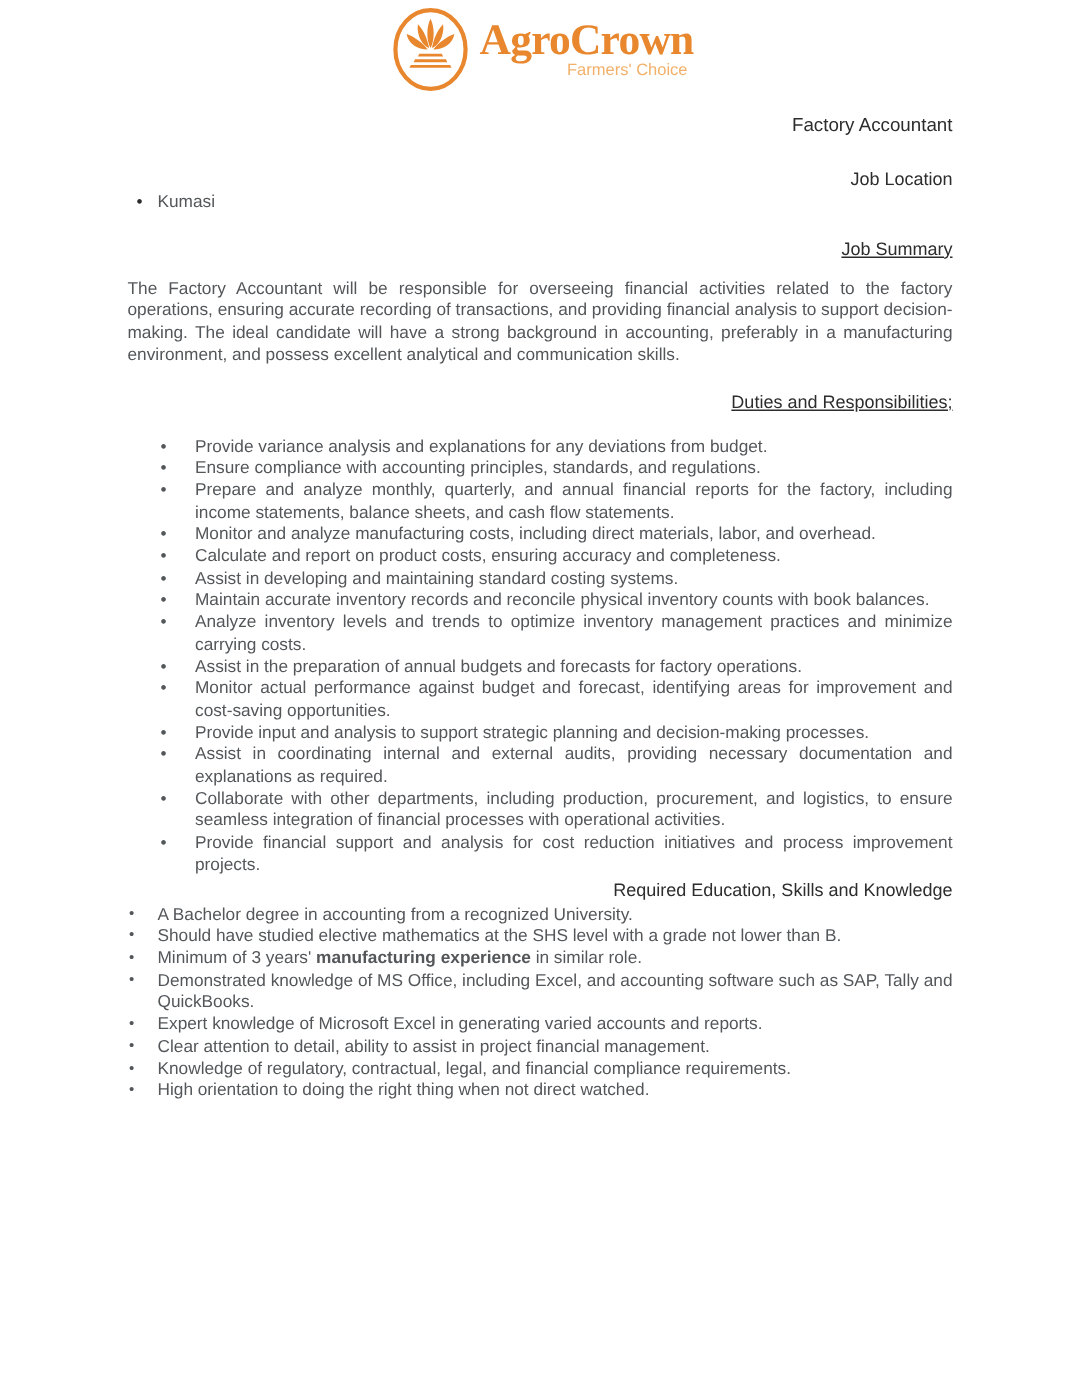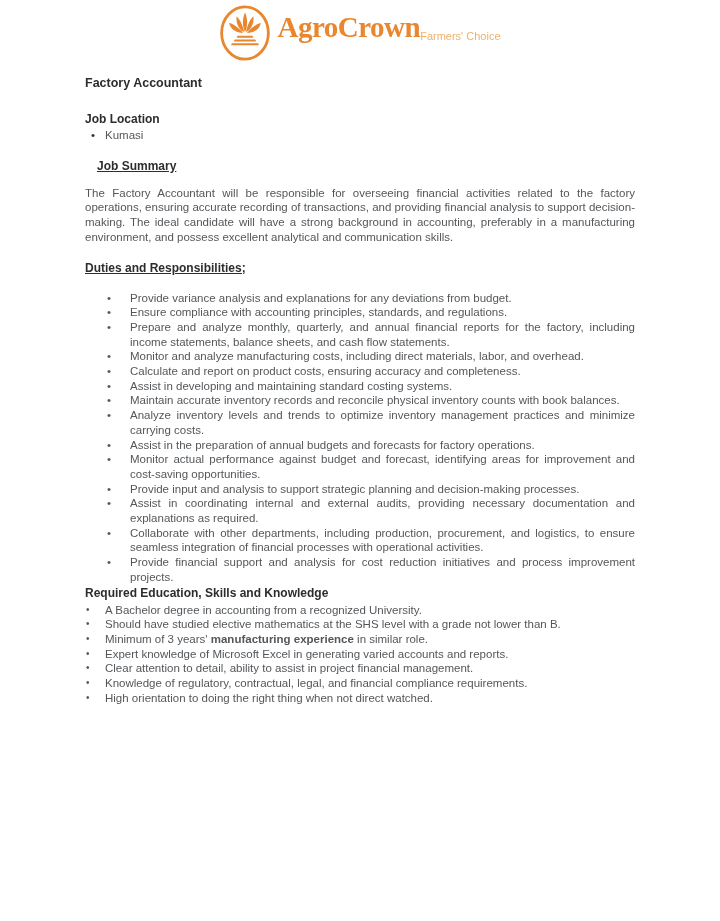--- a/index.html
+++ b/index.html
@@ -13,21 +13,21 @@
 
   
   .logo-row {
     padding-top: 4px;
     display: flex;
     justify-content: center;
     align-items: flex-start;
     gap: 4px;
   }
   .logo-icon { width: 58px; height: 58px; flex: 0 0 auto; }
-  .logo-textblock { display: flex; flex-direction: row; align-items: flex-end; padding-top: 8px; }
+  .logo-textblock { display: flex; flex-direction: column; align-items: flex-end; padding-top: 8px; }
   .logo-wordmark {
     font-family: "Liberation Serif", serif;
     font-weight: bold;
     font-size: 29px;
     line-height: 30px;
     letter-spacing: -0.5px;
     color: var(--accent);
   }
   .logo-tagline {
     font-size: 11px;
@@ -40,23 +40,24 @@
   
   .content {
     width: 550px;
     margin: 0 auto;
     color: var(--body);
     font-size: 11.5px;
     line-height: 14.7px;
   }
   .h {
     color: var(--heading);
-    font-weight: bold;
+    font-weight: normal;
     font-size: 12px;
     line-height: 14px;
+    text-align: right;
   }
   .h.underline { text-decoration: underline; }
   .page-title { margin-top: 14px; font-size: 12.5px; }
   .h-location { margin-top: 22px; }
   .h-summary  { margin-top: 16px; margin-left: 12px; }
   .h-duties   { margin-top: 16px; }
   .h-required { margin-top: 1px; }
 
   .para {
     margin-top: 13px;
@@ -146,20 +147,21 @@
         <li>Assist in coordinating internal and external audits, providing necessary documentation and explanations as required.</li>
         <li>Collaborate with other departments, including production, procurement, and logistics, to ensure seamless integration of financial processes with operational activities.</li>
         <li>Provide financial support and analysis for cost reduction initiatives and process improvement projects.</li>
       </ul>
 
     <div class="h h-required">Required Education, Skills and Knowledge</div>
     <ul class="req-list">
         <li>A Bachelor degree in accounting from a recognized University.</li>
         <li>Should have studied elective mathematics at the SHS level with a grade not lower than B.</li>
         <li>Minimum of 3 years' <b>manufacturing experience</b> in similar role.</li>
+        <li>Demonstrated knowledge of MS Office, including Excel, and accounting software such as SAP, Tally and QuickBooks.</li>
         <li>Expert knowledge of Microsoft Excel in generating varied accounts and reports.</li>
         <li>Clear attention to detail, ability to assist in project financial management.</li>
         <li>Knowledge of regulatory, contractual, legal, and financial compliance requirements.</li>
         <li>High orientation to doing the right thing when not direct watched.</li>
       </ul>
 
   </div>
 </div>
 
 </body></html>

